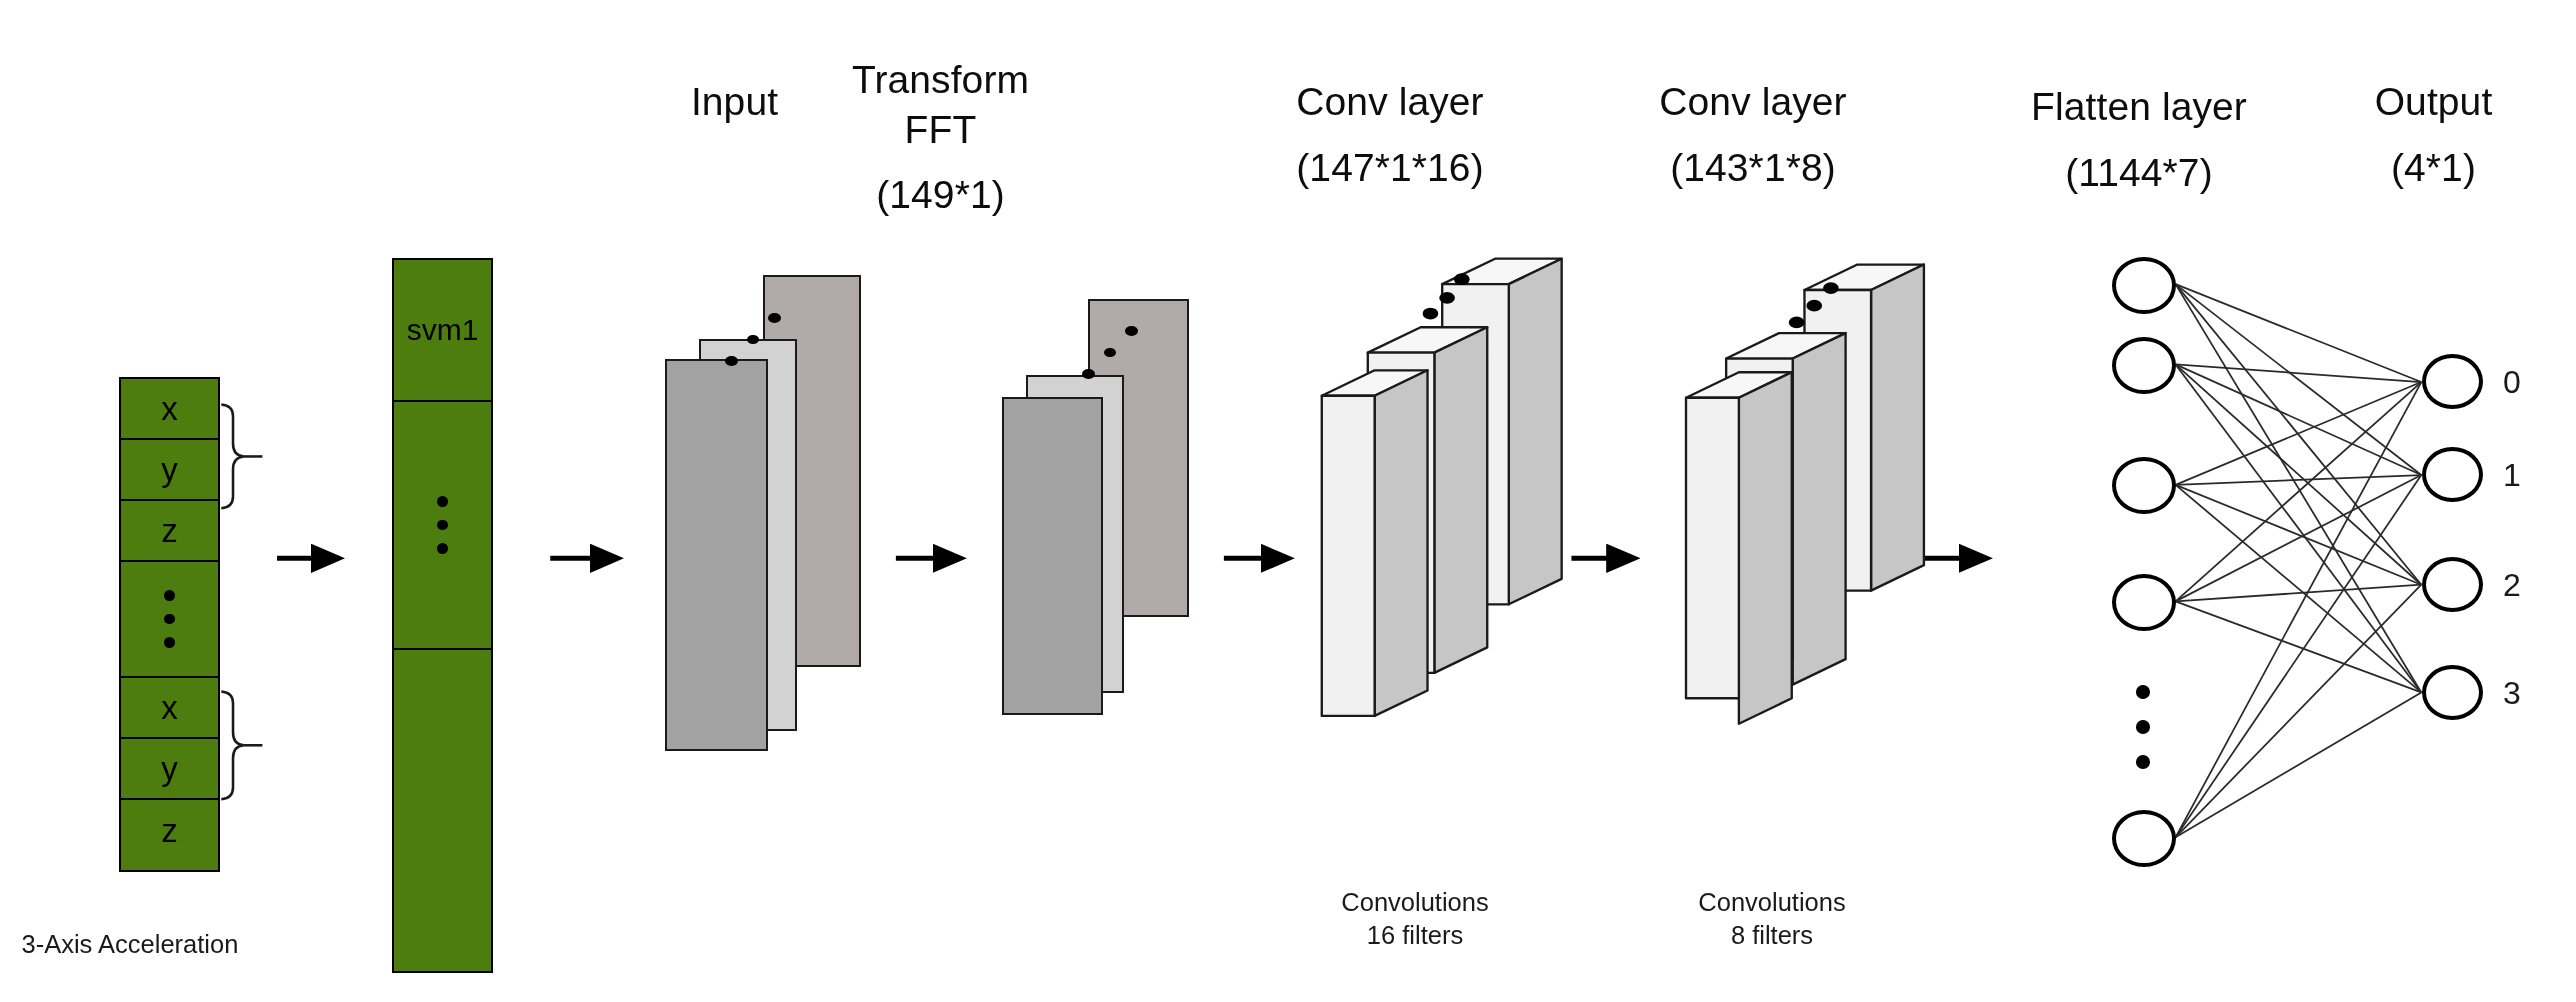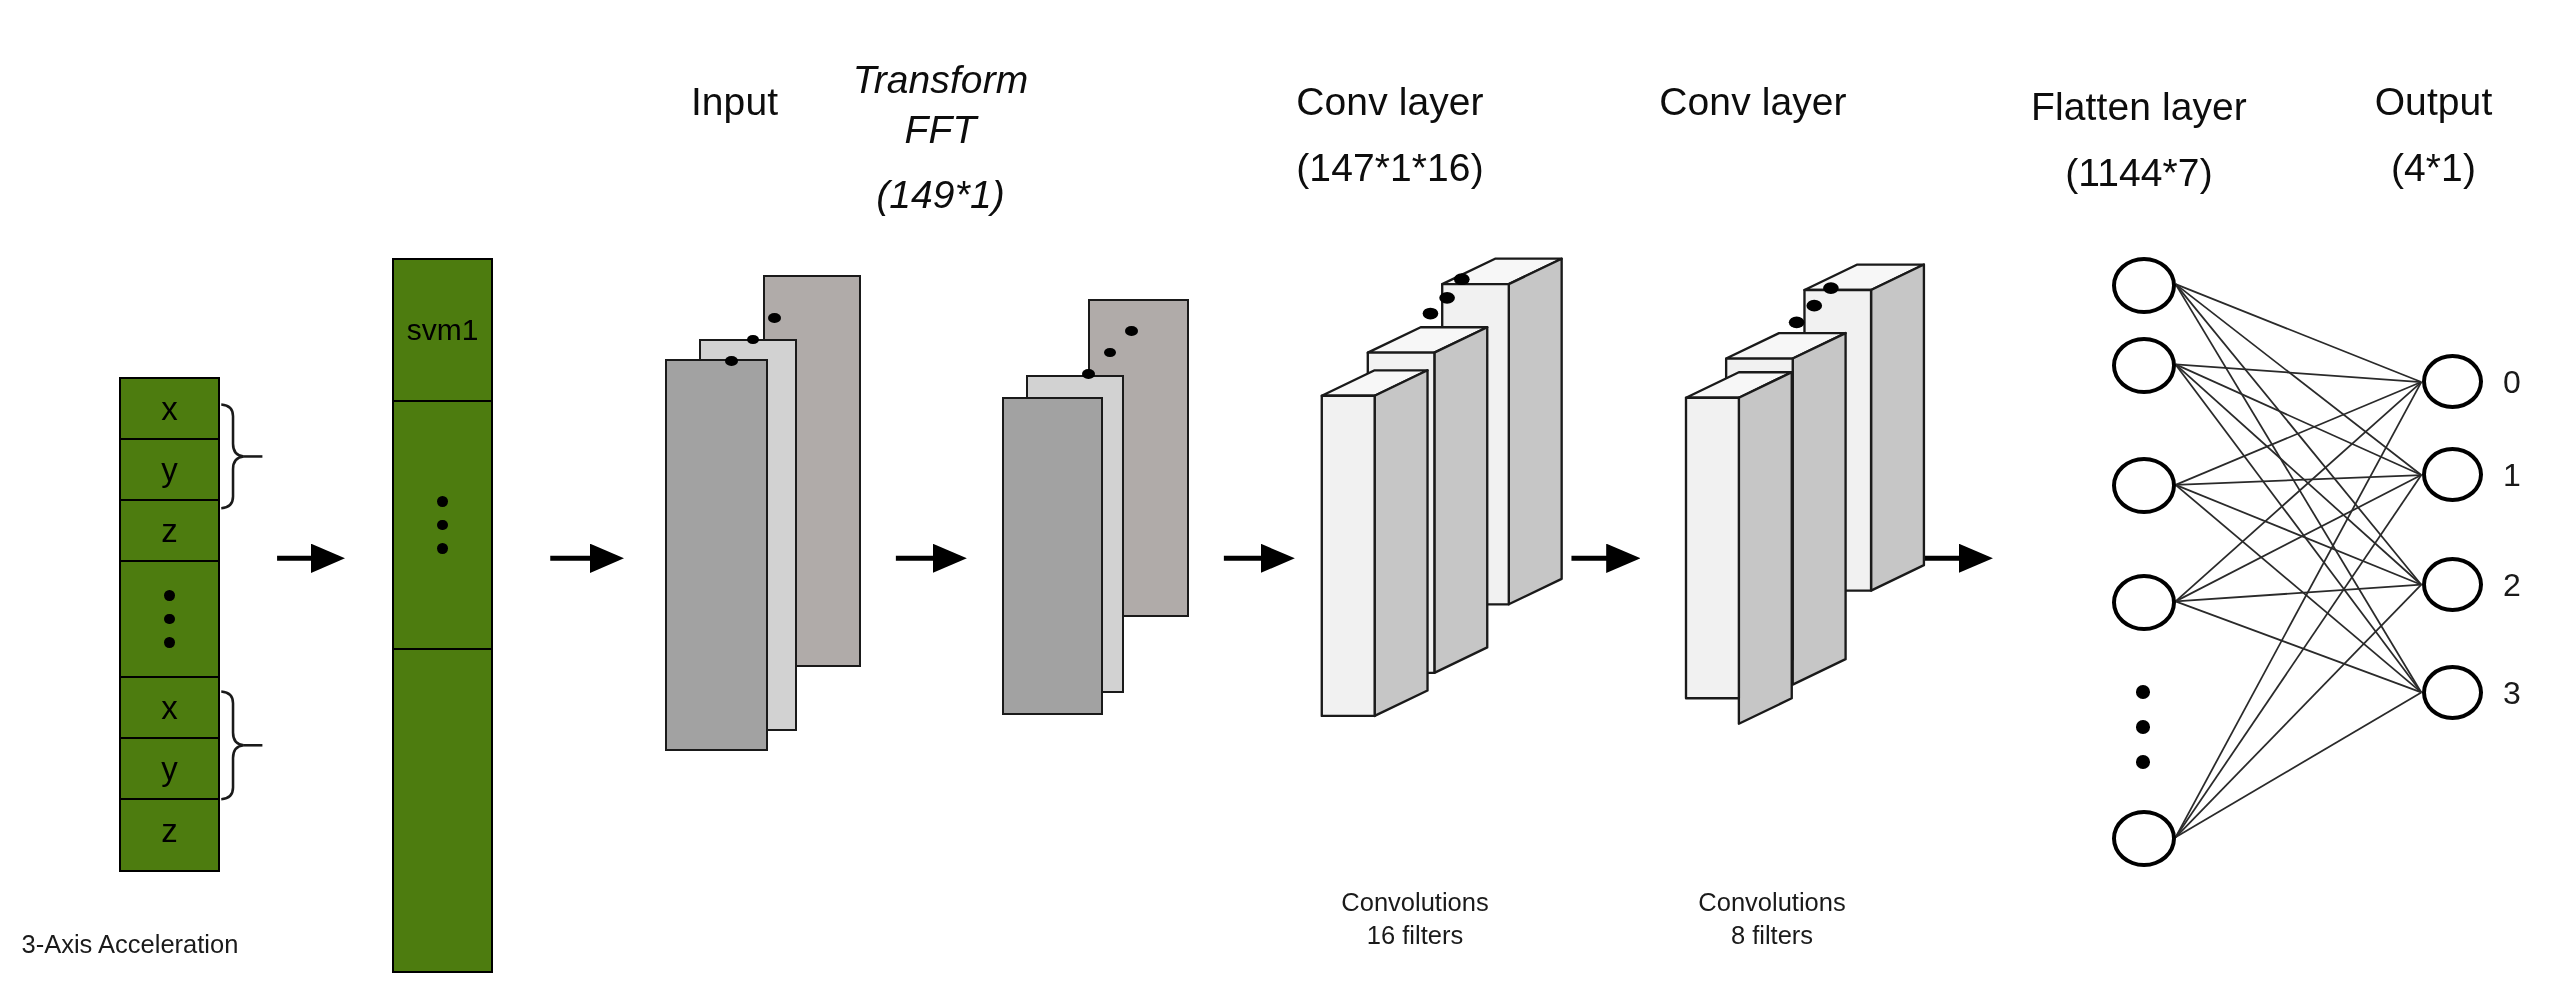--- a/index.html
+++ b/index.html
@@ -126,33 +126,34 @@
 </style>
 </head>
 <body>
 
 <div id="canvas">
 
   <div class="col-head" style="left:607px; top:27.4px; width:255px;">
     <span>Input</span>
   </div>
 
-  <div class="col-head" style="left:813px; top:4.9px; width:255px;font-style:italic;">
+  <div class="col-head" style="left:813px; top:4.9px; width:255px;">
     <span>Transform
 FFT</span>
     <span class="shape">(149*1)</span>
   </div>
 
   <div class="col-head" style="left:1253px; top:27.4px; width:274px;">
     <span>Conv layer</span>
     <span class="shape">(147*1*16)</span>
   </div>
 
   <div class="col-head" style="left:1616px; top:27.4px; width:274px;">
     <span>Conv layer</span>
+    <span class="shape">(143*1*8)</span>
   </div>
 
   <div class="col-head" style="left:1992px; top:32px; width:294px;">
     <span>Flatten layer</span>
     <span class="shape">(1144*7)</span>
   </div>
 
   <div class="col-head" style="left:2306px; top:27.4px; width:255px;">
     <span>Output</span>
     <span class="shape">(4*1)</span>

